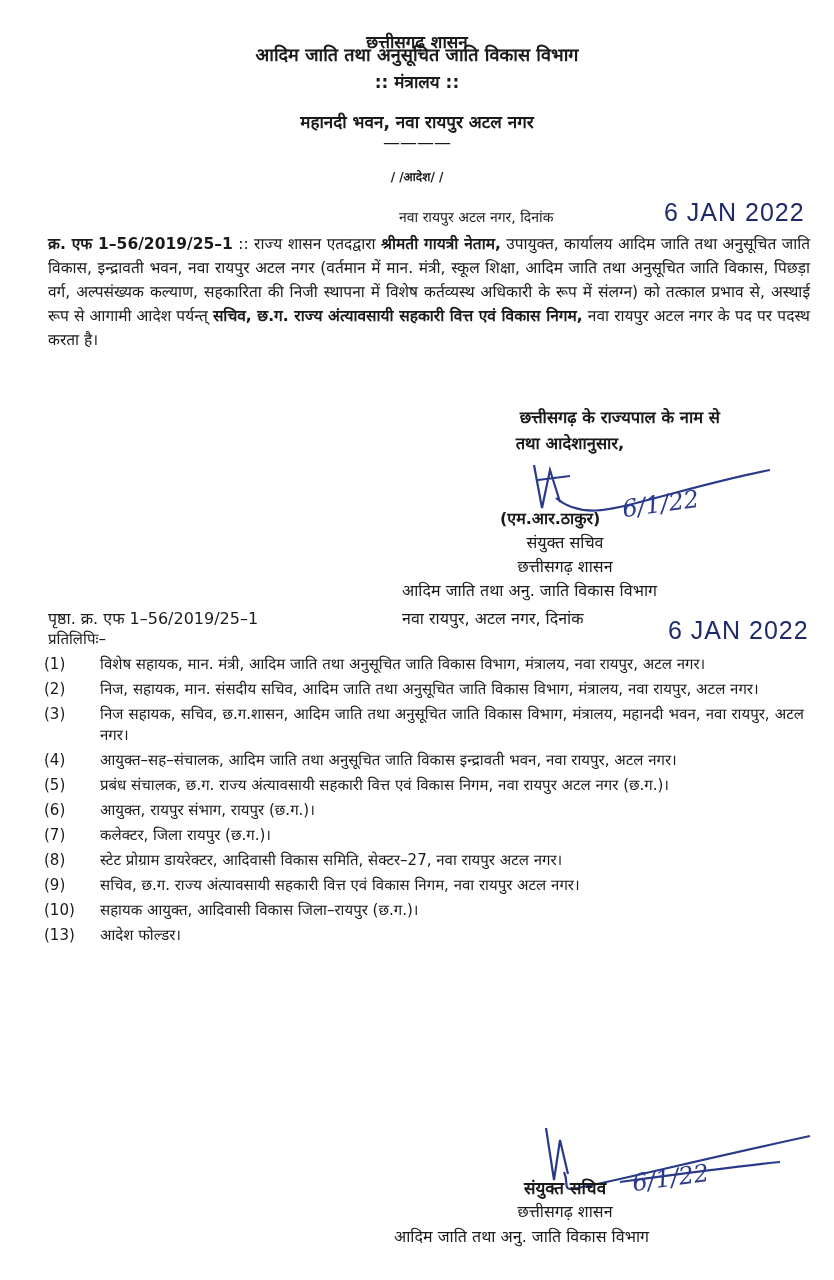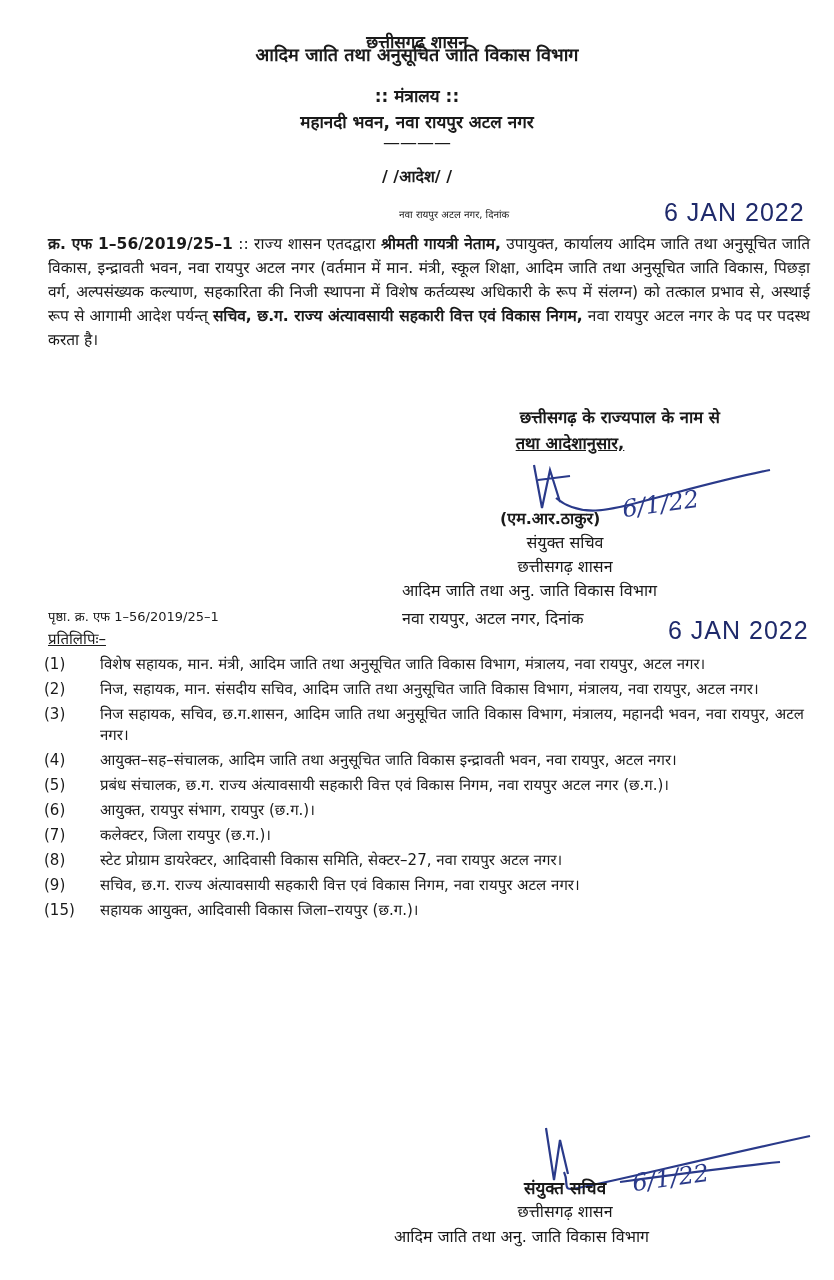--- a/index.html
+++ b/index.html
@@ -20,49 +20,49 @@
   .li .num { width: 56px; flex: none; }
   .li .txt { flex: 1; text-align: justify; }
   .dots { display: inline-block; width: 440px; border-bottom: 1px dotted #333; margin: 0 6px; vertical-align: 4px; }
   .ink { position: absolute; }
 </style>
 </head>
 <body>
 
 <div class="abs center hdr" style="top:28px;">छत्तीसगढ़ शासन</div>
 <div class="abs center hdr" style="top:41px;font-size:18px;">आदिम जाति तथा अनुसूचित जाति विकास विभाग</div>
-<div class="abs center hdr" style="top:82px;">:: मंत्रालय ::</div>
+<div class="abs center hdr" style="top:68px;">:: मंत्रालय ::</div>
 <div class="abs center hdr" style="top:108px;">महानदी भवन, नवा रायपुर अटल नगर</div>
 <div class="abs center hdr" style="top:128px;font-weight:normal;">————</div>
-<div class="abs center hdr" style="top:163px;font-size:16px;">/ /आदेश/ /</div>
+<div class="abs center hdr" style="top:163px;font-size:12px;">/ /आदेश/ /</div>
 
-<div class="abs" style="left:399px;top:207px;font-size:10px;">नवा रायपुर अटल नगर, दिनांक</div>
+<div class="abs" style="left:399px;top:207px;font-size:14px;">नवा रायपुर अटल नगर, दिनांक</div>
 <div class="abs stamp" style="left:664px;top:198px;">6 JAN 2022</div>
 
 <div class="abs para" style="top:232px;">
   <span class="b">क्र. एफ 1–56/2019/25–1</span><span> :: राज्य शासन एतदद्वारा </span><span class="b">श्रीमती गायत्री नेताम,</span><span> उपायुक्त, कार्यालय आदिम जाति तथा अनुसूचित जाति विकास, इन्द्रावती भवन, नवा रायपुर अटल नगर (वर्तमान में मान. मंत्री, स्कूल शिक्षा, आदिम जाति तथा अनुसूचित जाति विकास, पिछड़ा वर्ग, अल्पसंख्यक कल्याण, सहकारिता की निजी स्थापना में विशेष कर्तव्यस्थ अधिकारी के रूप में संलग्न) को तत्काल प्रभाव से, अस्थाई रूप से आगामी आदेश पर्यन्त् </span><span class="b">सचिव, छ.ग. राज्य अंत्यावसायी सहकारी वित्त एवं विकास निगम,</span><span> नवा रायपुर अटल नगर के पद पर पदस्थ करता है।</span>
 </div>
 
 <div class="abs b sig" style="left:420px;width:300px;text-align:right;top:406px;font-size:16.5px;">छत्तीसगढ़ के राज्यपाल के नाम से</div>
-<div class="abs b sig" style="left:420px;width:300px;text-align:center;top:432px;font-size:16.5px;text-decoration:underline;">तथा आदेशानुसार,</div>
+<div class="abs b sig" style="left:420px;width:300px;text-align:center;top:432px;font-size:16.5px;">तथा आदेशानुसार,</div>
 
 <svg class="ink" style="left:520px;top:440px;" width="270" height="80">
   <path d="M14 25 L22 68 L30 30 L40 62 M18 40 L50 36 M36 58 C 60 78, 90 70, 120 62 C 160 52, 200 40, 250 30" stroke="#2a3a8a" stroke-width="2.2" fill="none"></path>
 </svg>
 <div class="abs" style="left:622px;top:490px;font-family:'DejaVu Serif',serif;font-size:24px;color:#2a3a8a;font-style:italic;transform:rotate(-8deg);">6/1/22</div>
 
 <div class="abs b sig" style="left:500px;width:130px;text-align:left;top:507px;">(एम.आर.ठाकुर)</div>
 <div class="abs sig" style="left:480px;width:170px;text-align:center;top:531px;">संयुक्त सचिव</div>
 <div class="abs sig" style="left:480px;width:170px;text-align:center;top:555px;">छत्तीसगढ़ शासन</div>
 <div class="abs sig" style="left:402px;top:579px;">आदिम जाति तथा अनु. जाति विकास विभाग</div>
 
-<div class="abs" style="left:48px;top:607px;font-size:13px;">पृष्ठा. क्र. एफ 1–56/2019/25–1</div>
+<div class="abs" style="left:48px;top:607px;font-size:16px;">पृष्ठा. क्र. एफ 1–56/2019/25–1</div>
 <div class="abs" style="left:402px;top:607px;font-size:16px;">नवा रायपुर, अटल नगर, दिनांक</div>
 <div class="abs stamp" style="left:668px;top:616px;">6 JAN 2022</div>
-<div class="abs" style="left:48px;top:628px;font-size:15px;text-decoration:underline;">प्रतिलिपिः–</div>
+<div class="abs" style="left:48px;top:628px;font-size:15px;">प्रतिलिपिः–</div>
 
 <div class="abs list" style="top:654px;">
   <div class="li">
       <span class="num">(1)</span>
       <span class="txt">विशेष सहायक, मान. मंत्री, आदिम जाति तथा अनुसूचित जाति विकास विभाग, मंत्रालय, नवा रायपुर, अटल नगर।</span>
     </div>
   <div class="li">
       <span class="num">(2)</span>
       <span class="txt">निज, सहायक, मान. संसदीय सचिव, आदिम जाति तथा अनुसूचित जाति विकास विभाग, मंत्रालय, नवा रायपुर, अटल नगर।</span>
     </div>
@@ -88,22 +88,26 @@
     </div>
   <div class="li">
       <span class="num">(8)</span>
       <span class="txt">स्टेट प्रोग्राम डायरेक्टर, आदिवासी विकास समिति, सेक्टर–27, नवा रायपुर अटल नगर।</span>
     </div>
   <div class="li">
       <span class="num">(9)</span>
       <span class="txt">सचिव, छ.ग. राज्य अंत्यावसायी सहकारी वित्त एवं विकास निगम, नवा रायपुर अटल नगर।</span>
     </div>
   <div class="li">
-      <span class="num">(15)</span>
+      <span class="num">(10)</span>
       <span class="txt">सहायक आयुक्त, आदिवासी विकास जिला–रायपुर (छ.ग.)।</span>
+    </div>
+  <div class="li">
+      <span class="num">(13)</span>
+      <span class="txt">आदेश फोल्डर।</span>
     </div>
 </div>
 
 <svg class="ink" style="left:530px;top:1118px;" width="290" height="80">
   <path d="M16 10 L24 62 L30 22 L38 56 M34 54 C 40 66, 30 74, 48 70 C 90 62, 160 44, 280 18 M90 64 C 150 56, 210 48, 250 44" stroke="#2a3a8a" stroke-width="2.2" fill="none"></path>
 </svg>
 <div class="abs" style="left:632px;top:1164px;font-family:'DejaVu Serif',serif;font-size:24px;color:#2a3a8a;font-style:italic;transform:rotate(-8deg);">6/1/22</div>
 
 <div class="abs b sig" style="left:480px;width:170px;text-align:center;top:1176px;font-size:17px;">संयुक्त सचिव</div>
 <div class="abs sig" style="left:480px;width:170px;text-align:center;top:1200px;">छत्तीसगढ़ शासन</div>

